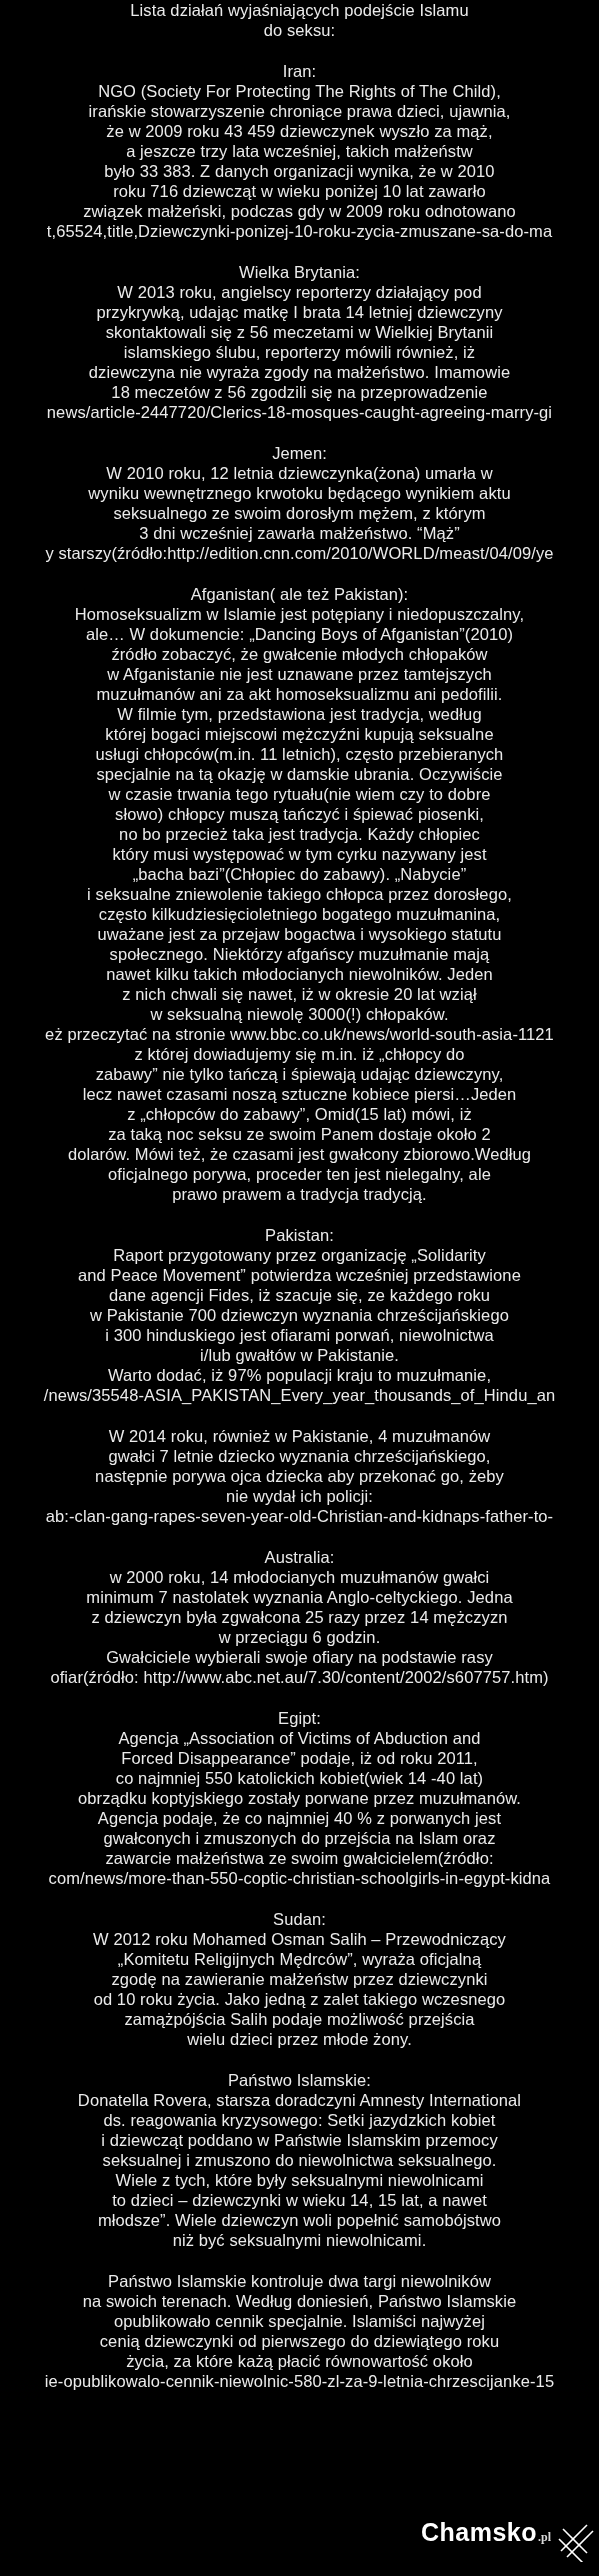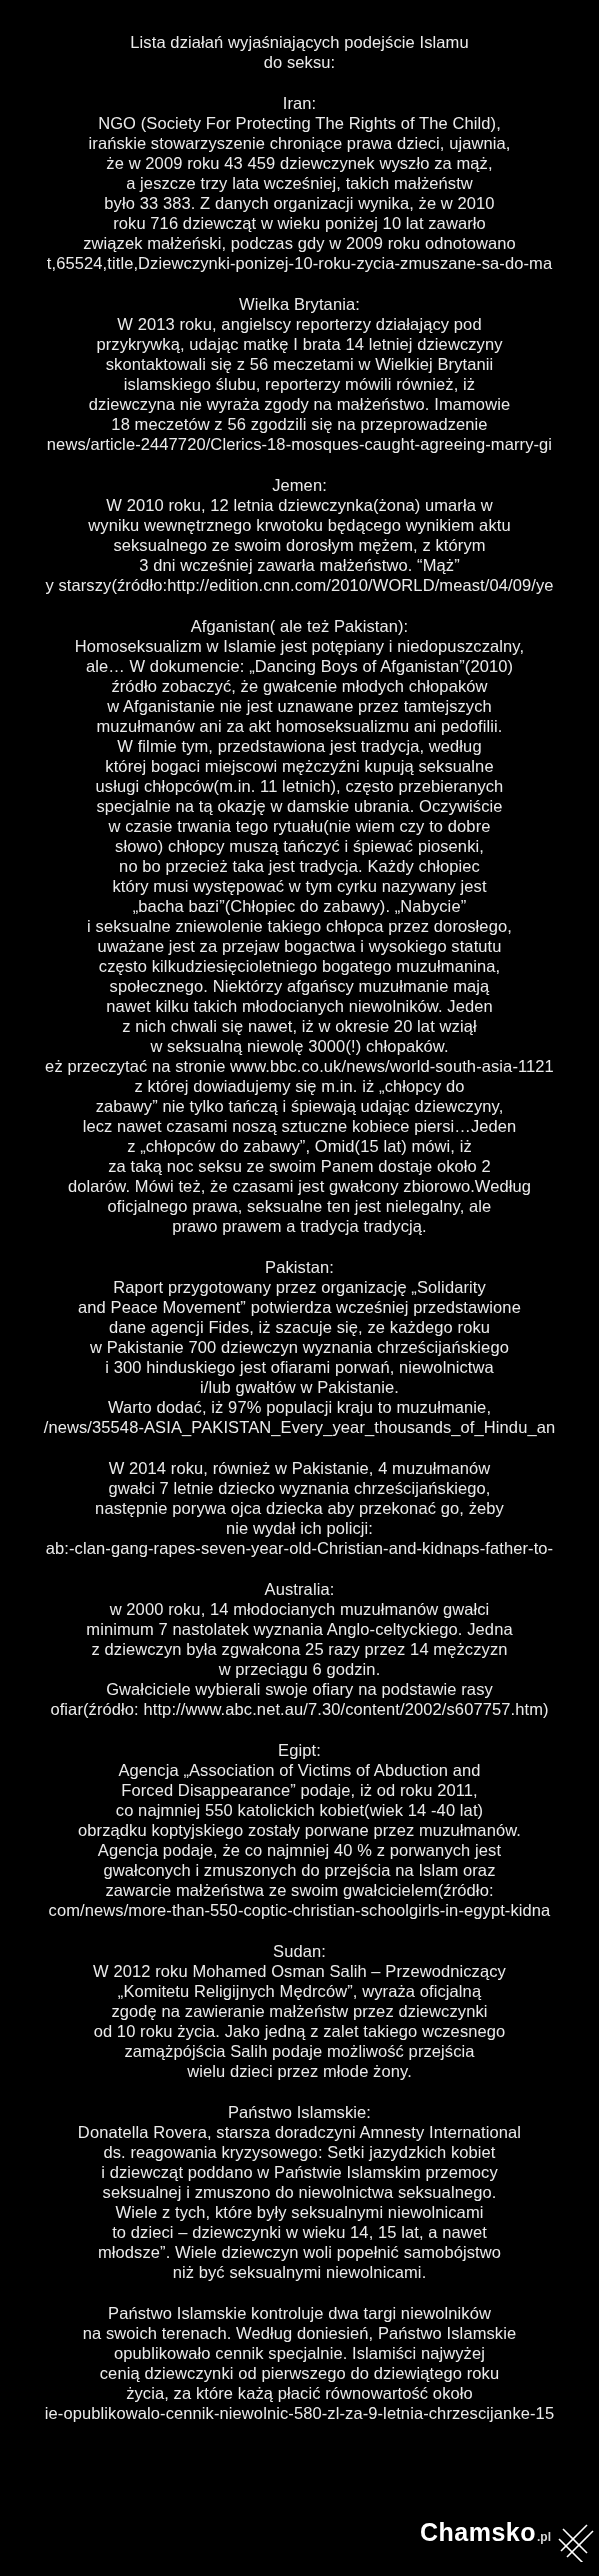--- a/index.html
+++ b/index.html
@@ -8,21 +8,20 @@
     background: #000000;
   }
   body {
     width: 599px;
     height: 2576px;
     overflow: hidden;
     position: relative;
     font-family: "Liberation Sans", sans-serif;
   }
   main[data-name="document-body"] {
-    padding-top: 32px;
     text-align: right;
   }
   .block {
     margin-bottom: 21px;
   }
   .line {
     height: 20px;
     line-height: 20px;
     font-size: 16.5px;
     color: #ebebeb;
@@ -43,20 +42,21 @@
     font-weight: bold;
     font-size: 25px;
     letter-spacing: 0.5px;
     text-align: center;
   }
   .logo-tld {
     font-weight: bold;
     font-size: 12px;
     color: #d8d8d8;
     margin-left: 1px;
+    font-family: Liberation Serif, serif;
   }
   .logo-hash {
     margin-left: 6px;
     align-self: center;
     position: relative;
     top: 2px;
   }
 </style>
 </head>
 <body>
@@ -188,26 +188,26 @@
       <div class="line" data-name="text-line">
         <span>który musi występować w tym cyrku nazywany jest</span>
       </div>
       <div class="line" data-name="text-line">
         <span>„bacha bazi”(Chłopiec do zabawy).  „Nabycie”</span>
       </div>
       <div class="line" data-name="text-line">
         <span>i seksualne zniewolenie takiego chłopca przez dorosłego,</span>
       </div>
       <div class="line" data-name="text-line">
+        <span>często kilkudziesięcioletniego bogatego muzułmanina,</span>
+      </div>
+      <div class="line" data-name="text-line">
         <span>uważane jest za przejaw bogactwa i wysokiego statutu</span>
       </div>
       <div class="line" data-name="text-line">
-        <span>często kilkudziesięcioletniego bogatego muzułmanina,</span>
-      </div>
-      <div class="line" data-name="text-line">
         <span>społecznego. Niektórzy afgańscy muzułmanie mają</span>
       </div>
       <div class="line" data-name="text-line">
         <span>nawet kilku takich młodocianych niewolników. Jeden</span>
       </div>
       <div class="line" data-name="text-line">
         <span>z nich chwali się nawet, iż w okresie 20 lat wziął</span>
       </div>
       <div class="line" data-name="text-line">
         <span>w seksualną niewolę 3000(!) chłopaków.</span>
@@ -227,21 +227,21 @@
       <div class="line" data-name="text-line">
         <span>z „chłopców do zabawy”, Omid(15 lat) mówi, iż</span>
       </div>
       <div class="line" data-name="text-line">
         <span>za taką noc seksu ze swoim Panem dostaje około 2</span>
       </div>
       <div class="line" data-name="text-line">
         <span>dolarów. Mówi też, że czasami jest gwałcony zbiorowo.Według</span>
       </div>
       <div class="line" data-name="text-line">
-        <span>oficjalnego prawa, seksualne ten jest nielegalny, ale</span>
+        <span>oficjalnego porywa, proceder ten jest nielegalny, ale</span>
       </div>
       <div class="line" data-name="text-line">
         <span>prawo prawem a tradycja tradycją.</span>
       </div>
     </div>
     <div class="block" data-name="text-block-pakistan">
       <div class="line" data-name="section-heading">
         <span>Pakistan:</span>
       </div>
       <div class="line" data-name="text-line">

